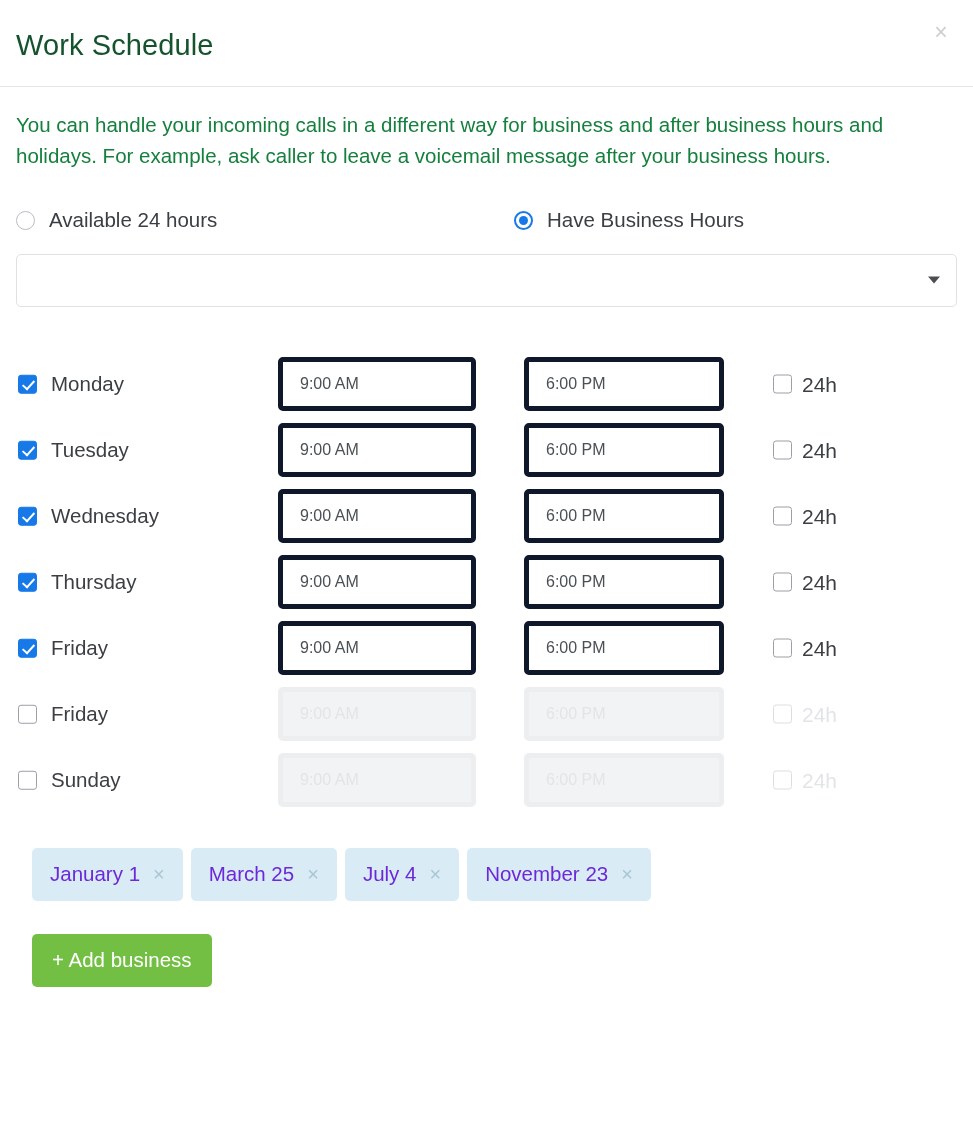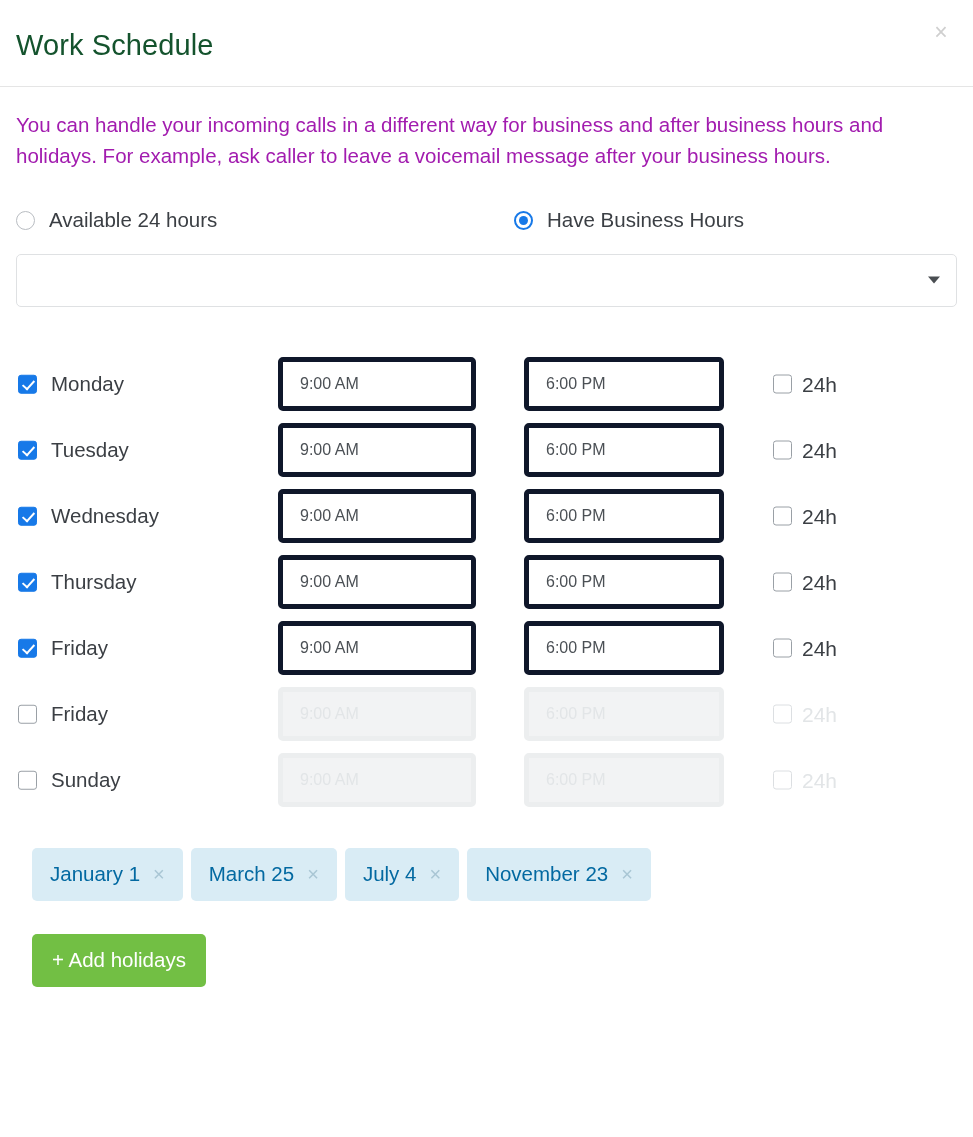--- a/index.html
+++ b/index.html
@@ -54,21 +54,21 @@
   }
 
   
   .modal-body {
     padding: 22px 16px 0 16px;
   }
 
   .description {
     font-size: 20.5px;
     line-height: 31px;
-    color: #a21caf;
+    color: #15803d;
     margin: 0 0 4px 0;
     max-width: 930px;
   }
 
   
   .radio-row {
     display: flex;
     align-items: center;
     margin-top: 39px;
     margin-bottom: 16px;
@@ -242,21 +242,21 @@
     height: 53px;
     background: #d9ecf5;
     border-radius: 5px;
     display: flex;
     align-items: center;
     padding: 0 18px;
     cursor: default;
   }
   .tag-label {
     font-size: 20.5px;
-    color: #0369a1;
+    color: #6d28d9;
     line-height: 1;
   }
   .tag-remove {
     margin-left: 13px;
     font-size: 20px;
     color: #a9c6d4;
     line-height: 1;
     cursor: pointer;
   }
 
@@ -413,16 +413,16 @@
       <span class="tag-label">July 4</span>
       <span class="tag-remove">×</span>
     </div>
     <div class="tag">
       <span class="tag-label">November 23</span>
       <span class="tag-remove">×</span>
     </div>
   </div>
 
   <div class="add-holiday-wrap">
-    <button class="add-holiday">+ Add holidays</button>
+    <button class="add-holiday">+ Add business</button>
   </div>
 
 </div>
 
 </body></html>

